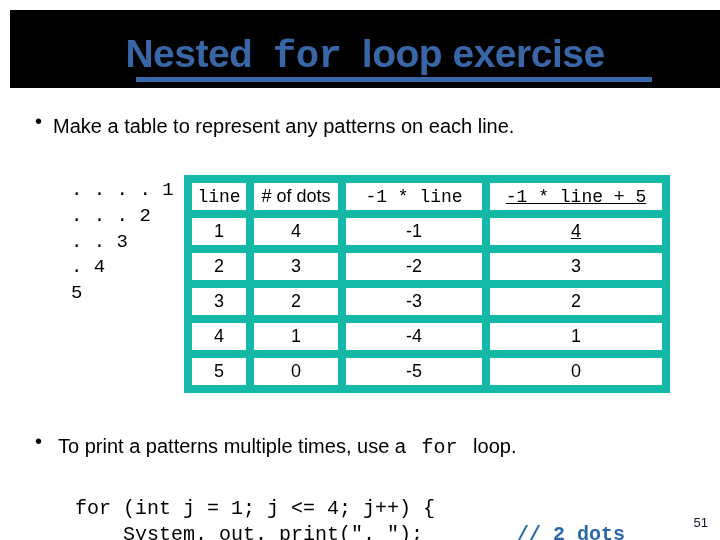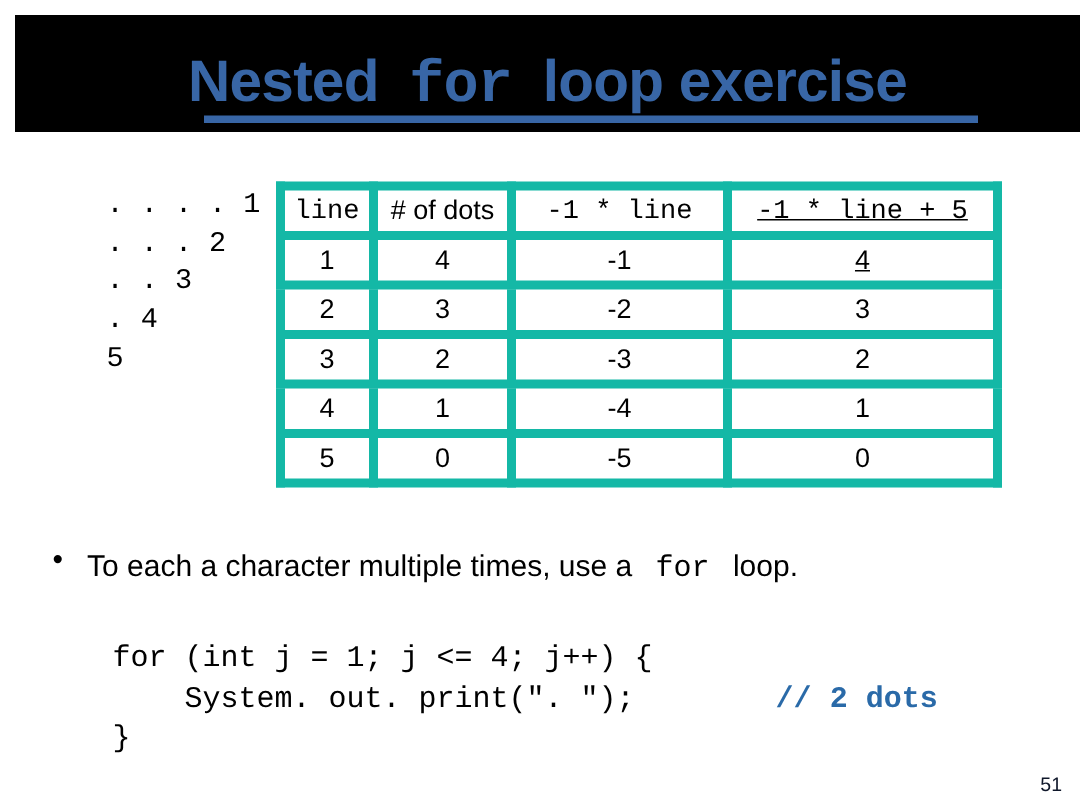--- a/index.html
+++ b/index.html
@@ -54,21 +54,21 @@
     line-height: 1.35;
     width: 110px;
     white-space: pre;
   }
   table.patt {
     border-collapse: collapse;
     margin-left: 8px;
     margin-top: 2px;
   }
   table.patt th, table.patt td {
-    border: 6px solid #14b8a6;
+    border: 8px solid #14b8a6;
     text-align: center;
     font-size: 18px;
     padding: 3px 0;
   }
   table.patt th {
     font-weight: 400;
   }
   table.patt th.mono, table.patt td.mono, .mono { font-family: "Courier New", monospace; }
   .col-a { width: 62px; }
   .col-b { width: 92px; }
@@ -96,20 +96,23 @@
 </head>
 <body>
 
 <div class="title-bar">
   <div class="title-txt">
     <span>Nested </span><span class="mono">for</span><span> loop exercise</span>
   </div>
 </div>
 
 <div class="content">
+  <ul class="bullets">
+    <li>Make a table to represent any patterns on each line.</li>
+  </ul>
 
   <div class="row-top">
     <div class="pattern">. . . . 1
 . . . 2
 . . 3
 . 4
 5</div>
 
     <table class="patt">
       <tbody>
@@ -148,21 +151,21 @@
         <td>0</td>
         <td>-5</td>
         <td>0</td>
       </tr>
     </tbody>
       </table>
   </div>
 
   <ul class="bullets second-bullet">
     <li>
-      <span>To each a character multiple times, use a </span><span class="mono">for</span><span> loop.</span>
+      <span>To print a patterns multiple times, use a </span><span class="mono">for</span><span> loop.</span>
     </li>
   </ul>
 
   <div class="codeblk"><span>for (int j = 1; j &lt;= 4; j++) {</span>
 <span>    System. out. print(". ");       </span><span class="cmt">// 2 dots</span>
 <span>}</span></div>
 
 </div>
 
 <div class="pagenum">51</div>

